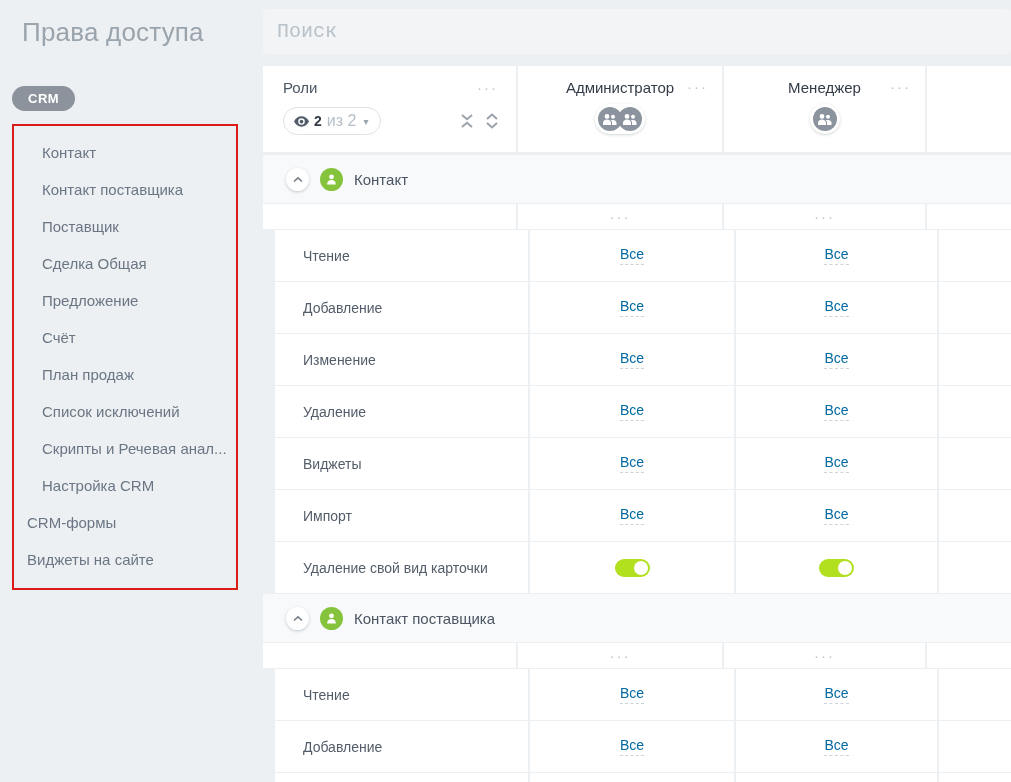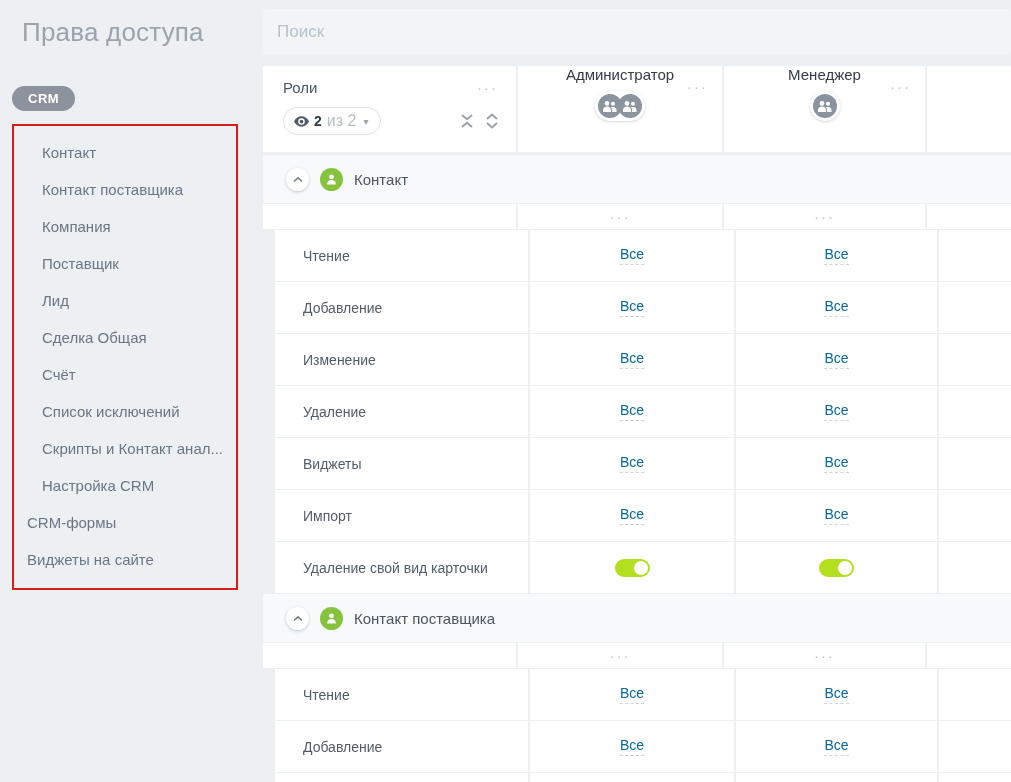--- a/index.html
+++ b/index.html
@@ -14,43 +14,43 @@
                font-size:13px; font-weight:bold; padding:5px 16px; border-radius:14px; letter-spacing:.5px; }
   .red-box { margin:13px 20px 0 12px; border:2px solid #dc1c16; padding:8px 0 10px 0; }
   .side-item { font-size:15px; color:#6a7684; padding:10px 8px 10px 13px; cursor:pointer; white-space:nowrap;
                overflow:hidden; text-overflow:ellipsis; }
   .side-item.indent { padding-left:28px; }
 
   
   .main { flex:1; background:#edf0f3; padding:9px 0 0 5px; overflow:hidden; }
   .search-bar { height:45px; background:#f2f4f6; border-radius:4px; display:flex; align-items:center;
                 padding:0 14px; margin-right:0; }
-  .search-bar input { border:none; outline:none; background:transparent; font-size:17px; width:100%;
-                      color:#1d4ed8; font-family:Liberation Sans, sans-serif; }
+  .search-bar input { border:none; outline:none; background:transparent; font-size:20px; width:100%;
+                      color:#1d4ed8; font-family:Liberation Mono, monospace; }
   .search-bar input::placeholder { color:#b9c1c9; }
 
   .grid-row { display:grid; grid-template-columns:253px 204px 201px 1fr; column-gap:2px; }
 
   .table-wrap { margin-top:12px; }
   .hdr-row { height:86px; margin-bottom:3px; }
   .hdr-cell { background:#fff; position:relative; }
   .roles-card { padding:13px 18px 0 20px; }
   .roles-title-line { display:flex; justify-content:space-between; align-items:center; }
   .roles-title { font-size:15px; color:#4b5563; }
   .dots { color:#bdc4cc; font-size:15px; letter-spacing:2px; line-height:1; cursor:pointer; user-select:none; }
   .roles-filter-line { display:flex; justify-content:space-between; align-items:center; margin-top:11px; }
   .filter-pill { display:inline-flex; align-items:center; gap:5px; background:#fff; border:1px solid #dde2e7;
                  border-radius:15px; padding:4px 12px 4px 10px; cursor:pointer; }
   .filter-count { font-size:14px; color:#333b47; font-weight:bold; }
   .filter-of { font-size:16px; color:#b6bec7; }
   .pill-chevron { color:#9aa2ab; font-size:10px; margin-left:2px; }
   .hdr-icons { display:flex; gap:12px; align-items:center; }
   .hdr-icons svg { display:block; cursor:pointer; }
 
-  .role-cell { text-align:center; }
+  .role-cell { text-align:center; padding-top:13px; }
   .role-name { font-size:15px; color:#333b47; }
   .role-dots { position:absolute; right:14px; top:13px; }
   .avatar-pill { display:inline-flex; margin-top:8px; background:#fff; border-radius:16px; padding:3px;
                  box-shadow:0 1px 3px rgba(83,92,105,.25); }
   .ava { width:24px; height:24px; border-radius:50%; background:#8b949e; display:flex; align-items:center;
          justify-content:center; }
   .ava + .ava { margin-left:-4px; }
 
   .section-band { background:#f7f9fa; height:48px; display:flex; align-items:center; gap:11px;
                   padding-left:23px; margin-bottom:1px; }
@@ -77,27 +77,27 @@
 
 <div class="app">
 
   <div class="sidebar">
     <div class="sidebar-title">Права доступа</div>
     <div class="crm-badge">CRM</div>
     <div class="red-box">
       <div id="sidebar-menu">
           <div class="side-item indent">Контакт</div>
           <div class="side-item indent">Контакт поставщика</div>
-          <div class="side-item indent">Компания</div>
           <div class="side-item indent">Поставщик</div>
-          <div class="side-item indent">Лид</div>
           <div class="side-item indent">Сделка Общая</div>
+          <div class="side-item indent">Предложение</div>
           <div class="side-item indent">Счёт</div>
+          <div class="side-item indent">План продаж</div>
           <div class="side-item indent">Список исключений</div>
-          <div class="side-item indent">Скрипты и Контакт анал...</div>
+          <div class="side-item indent">Скрипты и Речевая анал...</div>
           <div class="side-item indent">Настройка CRM</div>
           <div class="side-item">CRM-формы</div>
           <div class="side-item">Виджеты на сайте</div>
         </div>
     </div>
   </div>
 
   <div class="main">
 
     <div class="search-bar">

